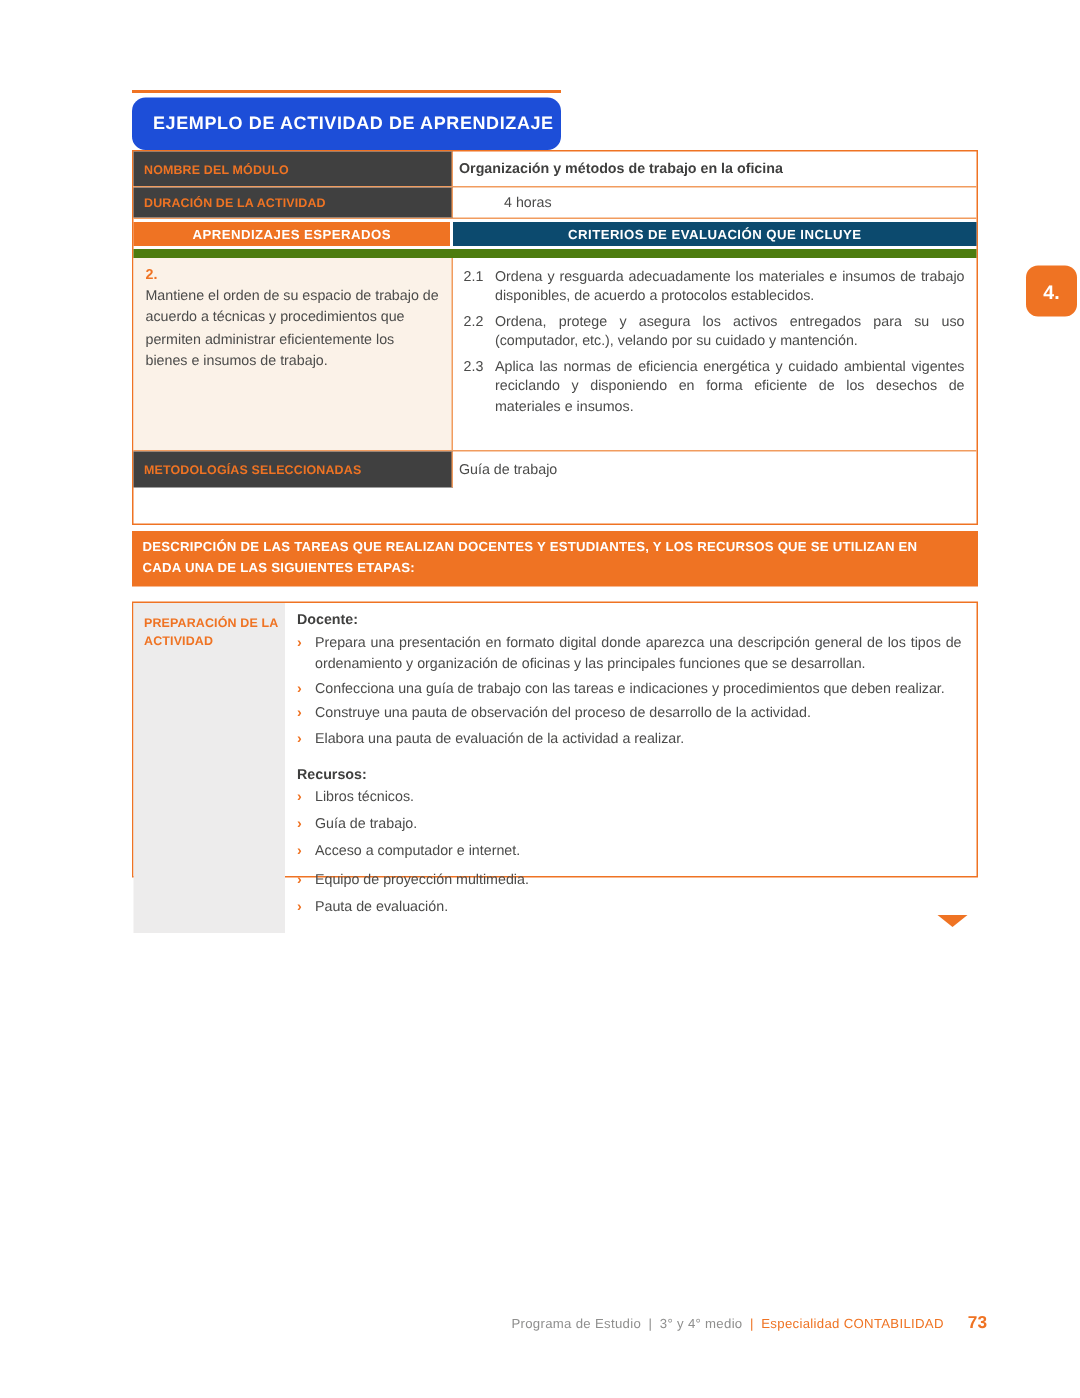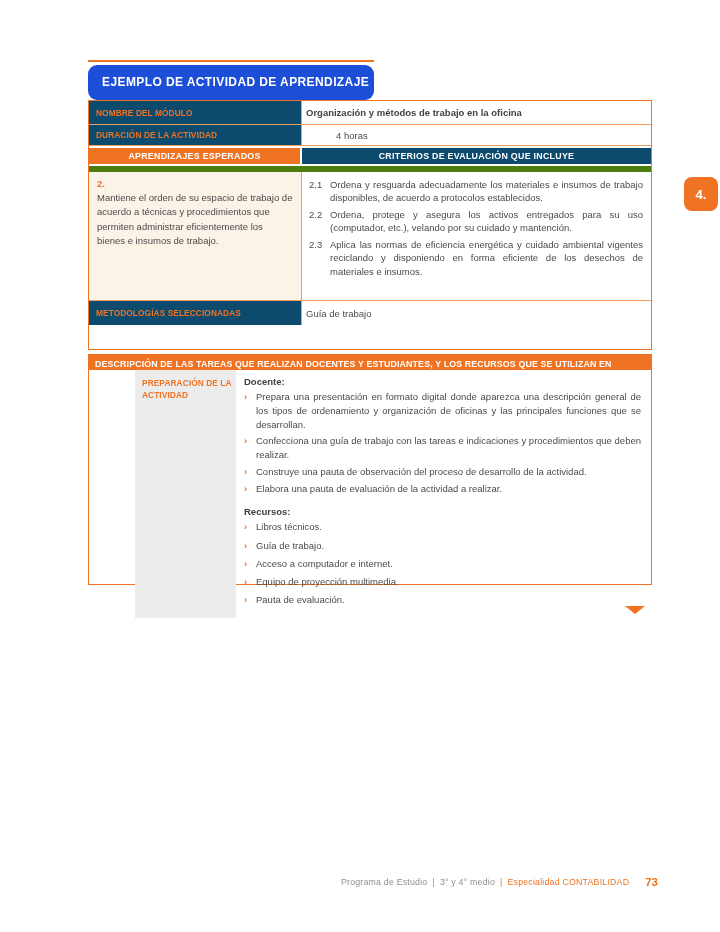--- a/index.html
+++ b/index.html
@@ -23,21 +23,21 @@
     background:#EF7323; border-radius:8px; color:#fff; font-weight:bold;
     font-size:13px; display:flex; align-items:center; justify-content:center;
   }
   
   .tbl { position:absolute; left:88px; width:564px; border:1px solid #EF7323; background:#fff; }
   .tbl1 { top:100px; height:250px; }
   .row { display:grid; grid-template-columns:213px 1fr; border-bottom:1px solid #F19C5F; }
   .row:last-child { border-bottom:none; }
   .r1 { height:24px; } .r2 { height:23px; } .r3 { height:21px;gap:30px; }
   .lbl {
-    background:#0c4a6e; color:#EF7323; font-weight:bold; font-size:8.3px;
+    background:#404040; color:#EF7323; font-weight:bold; font-size:8.3px;
     display:flex; align-items:center; padding-left:7px; border-right:1px solid #F19C5F;
     letter-spacing:.1px;
   }
   .val { display:flex; align-items:center; padding-left:4px; font-size:9.5px; color:#4B4B4A; }
   .val.bold { font-weight:bold; color:#3F3F3E; }
   
   .hdr-row { height:26px; border-bottom:6px solid #4d7c0f; }
   .hdr-cell {
     margin:2px 0; display:flex; align-items:center; justify-content:center;
     color:#fff; font-weight:bold; font-size:8.8px; letter-spacing:.3px;
@@ -55,21 +55,21 @@
   .crit-num { }
   .crit-text { text-align:justify; }
   .met-row { height:24px; border-bottom:none; }
   
   .desc-bar {
     position:absolute; left:88px; top:354px; width:564px; height:37px;
     background:#EF7323; color:#fff; font-weight:bold; font-size:8.8px;
     line-height:1.55; padding:4px 12px 4px 7px; letter-spacing:.15px;
   }
   
-  .tbl2 { top:369px; height:216px; display:grid; grid-template-columns:101px 1fr;padding-left:46px; }
+  .tbl2 { top:401px; height:184px; display:grid; grid-template-columns:101px 1fr; }
   .prep-lbl {
     background:#EDECEC; color:#EF7323; font-weight:bold; font-size:8.3px;
     padding:7px 4px 0 7px; line-height:1.5; letter-spacing:.1px;
   }
   .prep-content { padding:6px 10px 6px 8px; position:relative; }
   .blk-title { font-size:9.5px; font-weight:bold; color:#3F3F3E; margin-bottom:3px; }
   .blk-title.second { margin-top:11px; }
   ul.blist { list-style:none; }
   ul.blist li { display:grid; grid-template-columns:12px 1fr; font-size:9.5px;
     color:#4B4B4A; line-height:1.45; margin-bottom:3px; }

